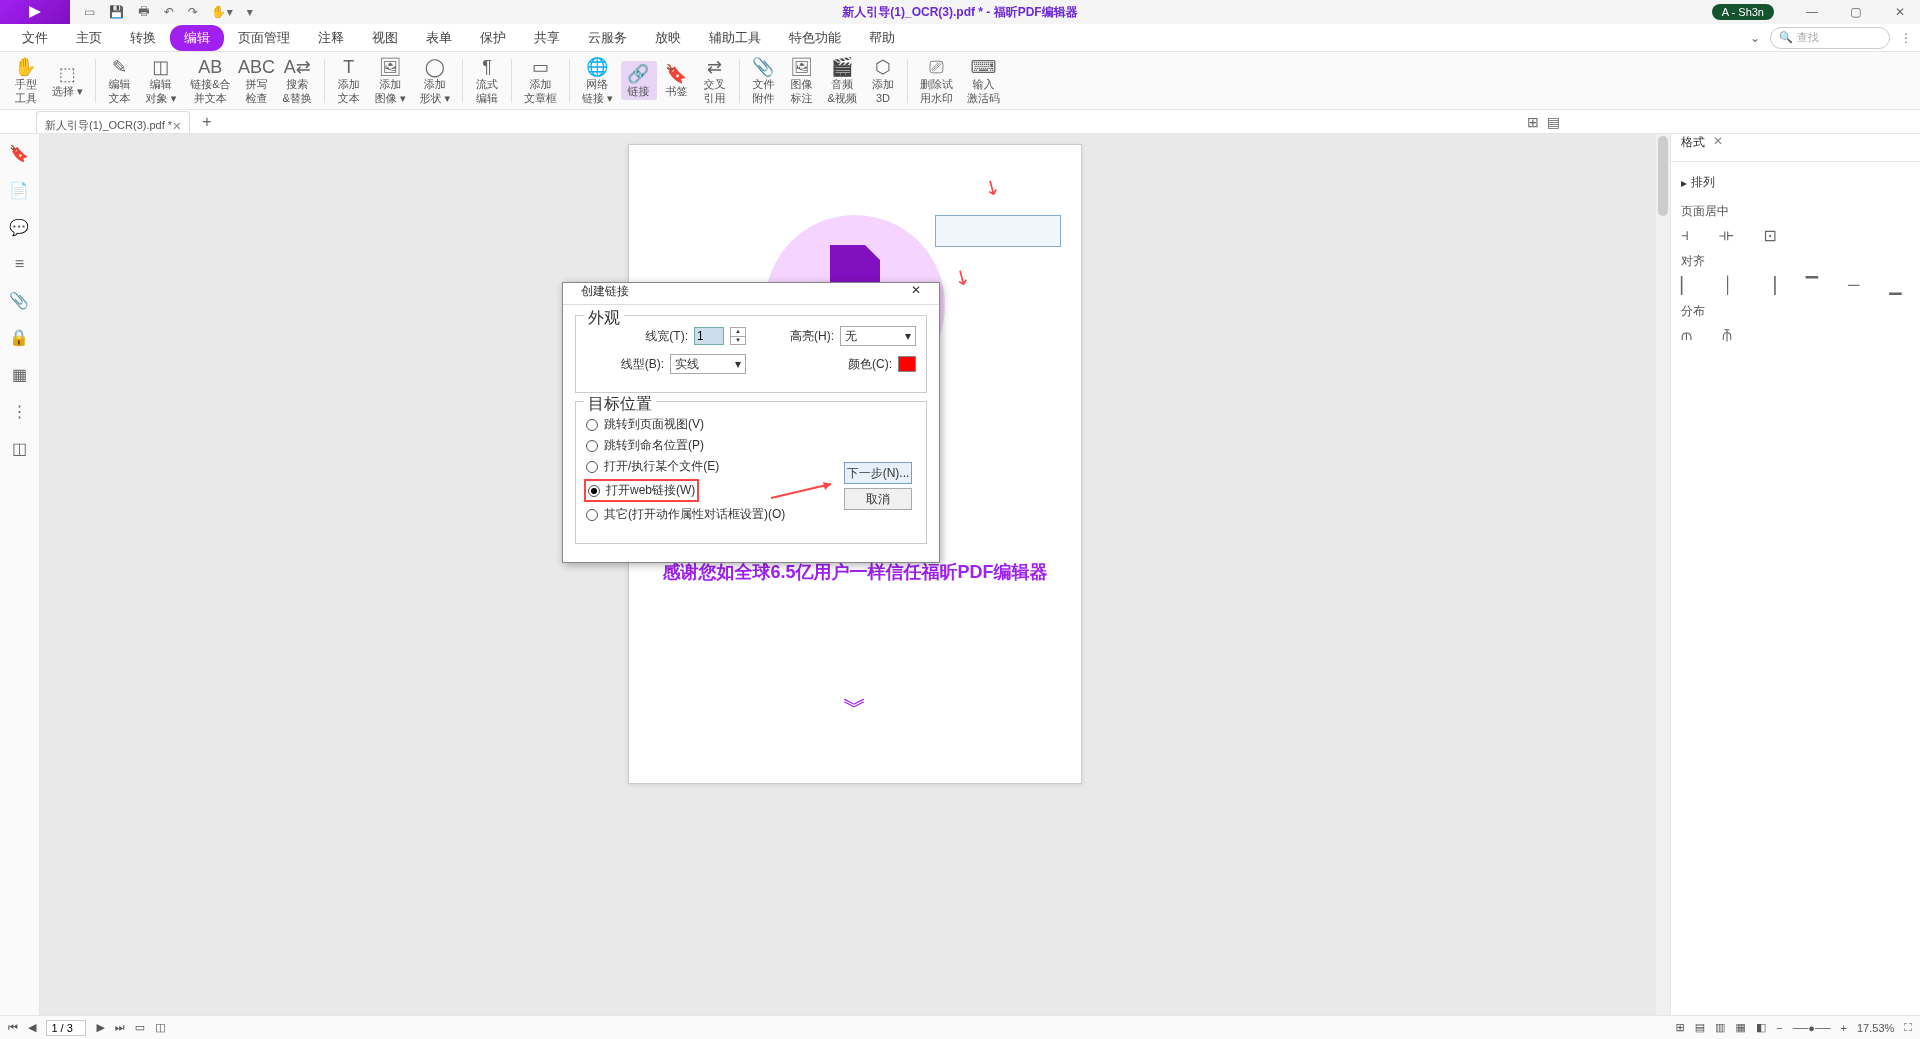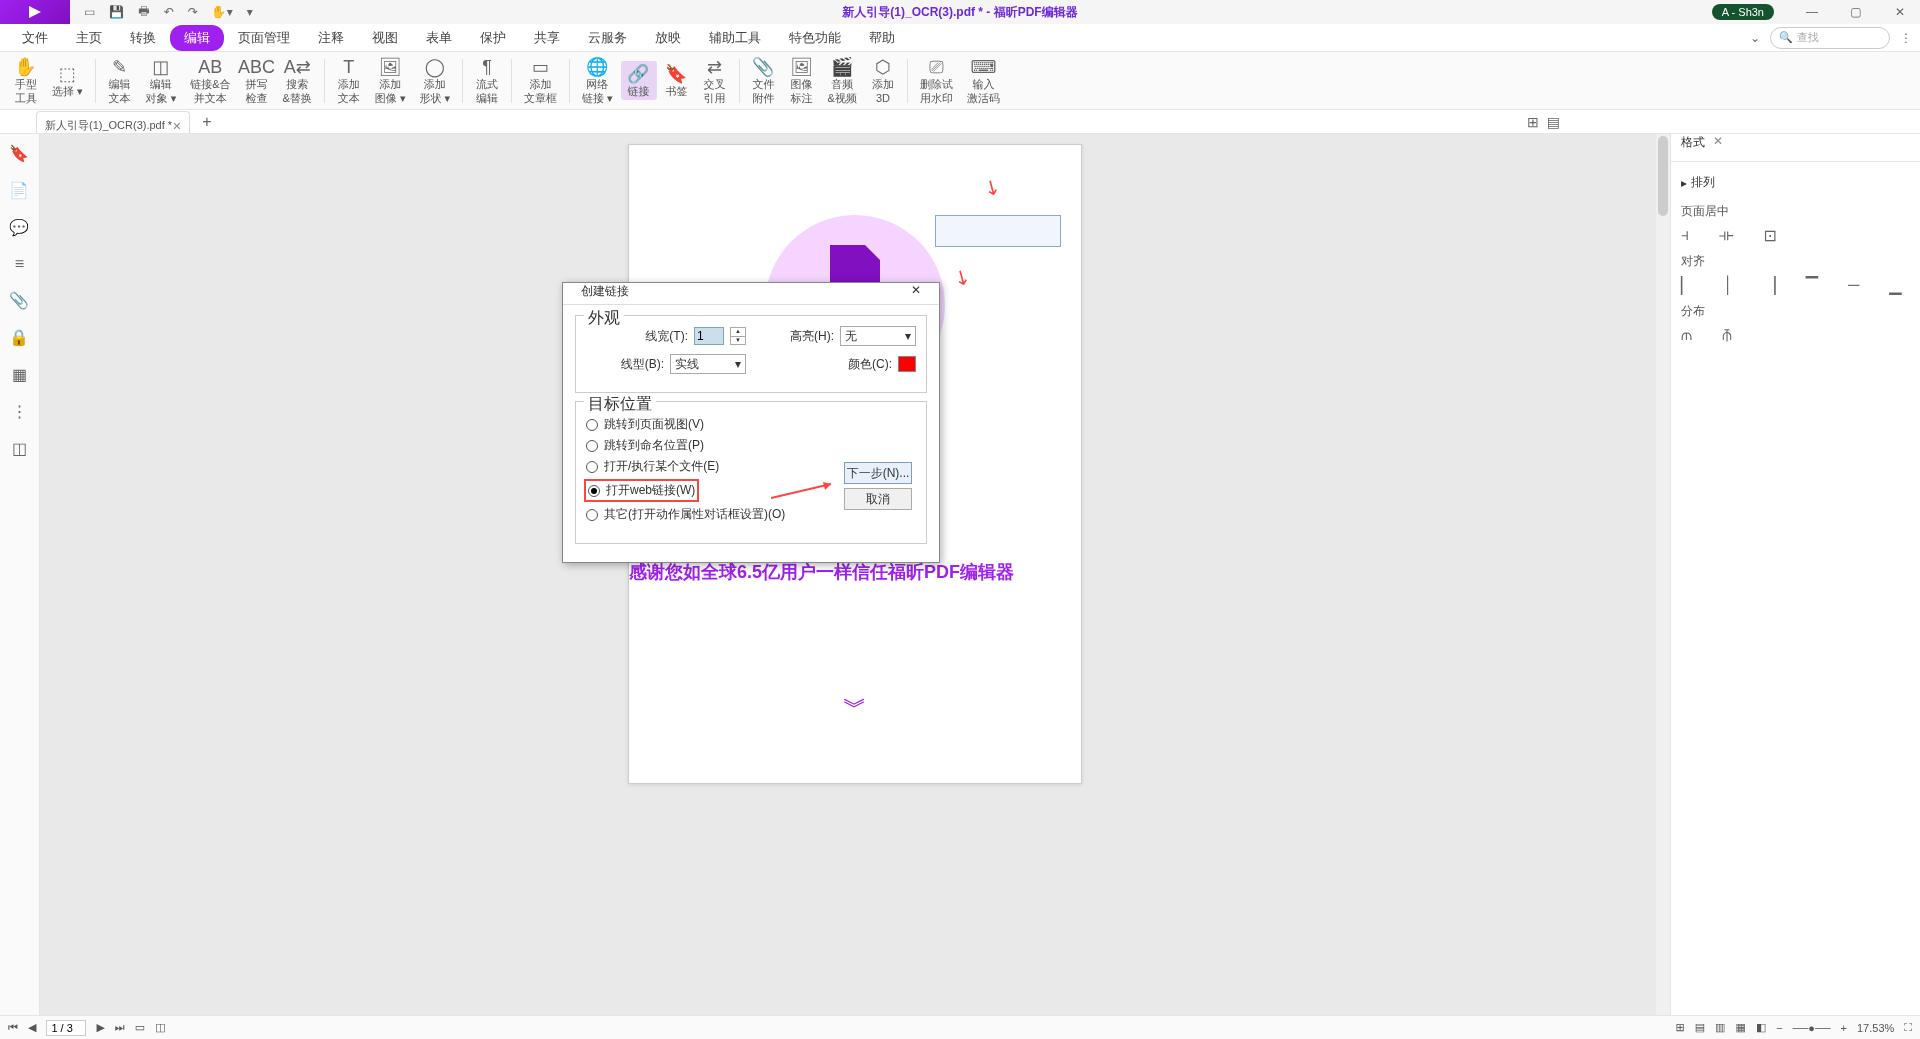--- a/index.html
+++ b/index.html
@@ -42,21 +42,21 @@
 .leftbar { width: 40px; background: #fafafa; border-right: 1px solid #e5e5e5; display: flex; flex-direction: column; align-items: center; padding-top: 10px; gap: 18px; color: #666; font-size: 16px; }
 .canvas { flex: 1; background: #e9e9e9; position: relative; overflow: hidden; }
 .page { position: absolute; left: 50%; transform: translateX(-50%); top: 10px; width: 454px; height: 640px; background: #fff; border: 1px solid #ccc; box-shadow: 0 1px 4px rgba(0,0,0,0.1); }
 .page-inner { padding: 20px; position: relative; height: 100%; }
 .welcome-circle { width: 180px; height: 180px; background: #f5d5ff; border-radius: 50%; position: absolute; left: 50%; transform: translateX(-50%); top: 70px; }
 .doc-icon { width: 50px; height: 60px; background: #8010c0; position: absolute; left: 50%; transform: translateX(-50%); top: 100px; clip-path: polygon(0 0, 70% 0, 100% 25%, 100% 100%, 0 100%); }
 .link-box { position: absolute; top: 70px; right: 20px; width: 126px; height: 32px; border: 1px solid #88aacc; background: rgba(180,210,240,0.2); }
 .arrow1 { position: absolute; top: 30px; right: 80px; color: #f44; font-size: 20px; transform: rotate(30deg); }
 .arrow2 { position: absolute; top: 120px; right: 110px; color: #f44; font-size: 20px; transform: rotate(30deg); }
 .person { position: absolute; top: 250px; left: 80px; width: 60px; height: 90px; }
-.headline { position: absolute; top: 415px; left: 0; right: 0; text-align: left; color: #a020f0; font-size: 18px; font-weight: bold; }
+.headline { position: absolute; top: 415px; left: 0; right: 0; text-align: center; color: #a020f0; font-size: 18px; font-weight: bold; }
 .subline { position: absolute; top: 450px; left: 30px; right: 30px; text-align: center; color: #333; font-size: 13px; line-height: 1.8; }
 .chev { position: absolute; bottom: 60px; left: 50%; transform: translateX(-50%); color: #a020f0; font-size: 24px; }
 
 .vscroll { position: absolute; right: 0; top: 0; width: 14px; height: 100%; background: #f0f0f0; }
 .vscroll-thumb { width: 10px; margin: 2px; height: 80px; background: #ccc; border-radius: 5px; }
 
 
 .rightpanel { width: 250px; border-left: 1px solid #e5e5e5; background: #fff; }
 .rp-tab { height: 28px; border-bottom: 1px solid #e5e5e5; display: flex; align-items: flex-start; padding: 0 10px; gap: 8px; font-size: 12px; }
 .rp-section { padding: 8px 10px; }

